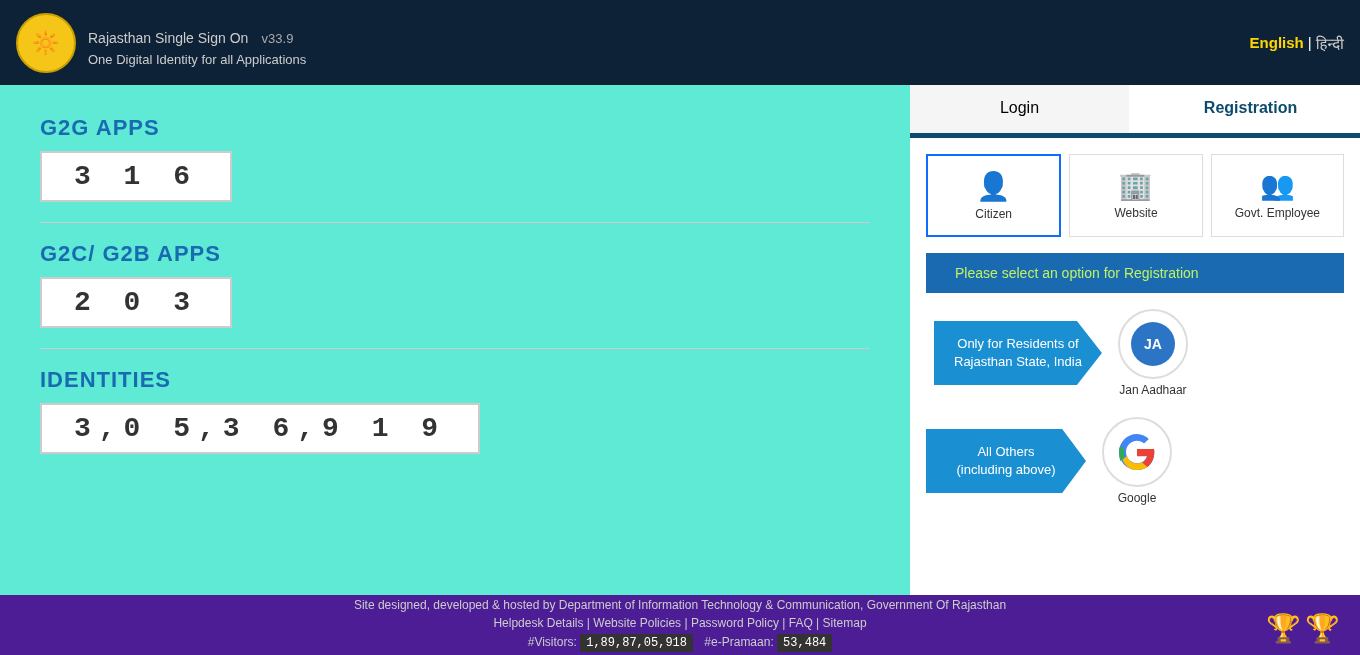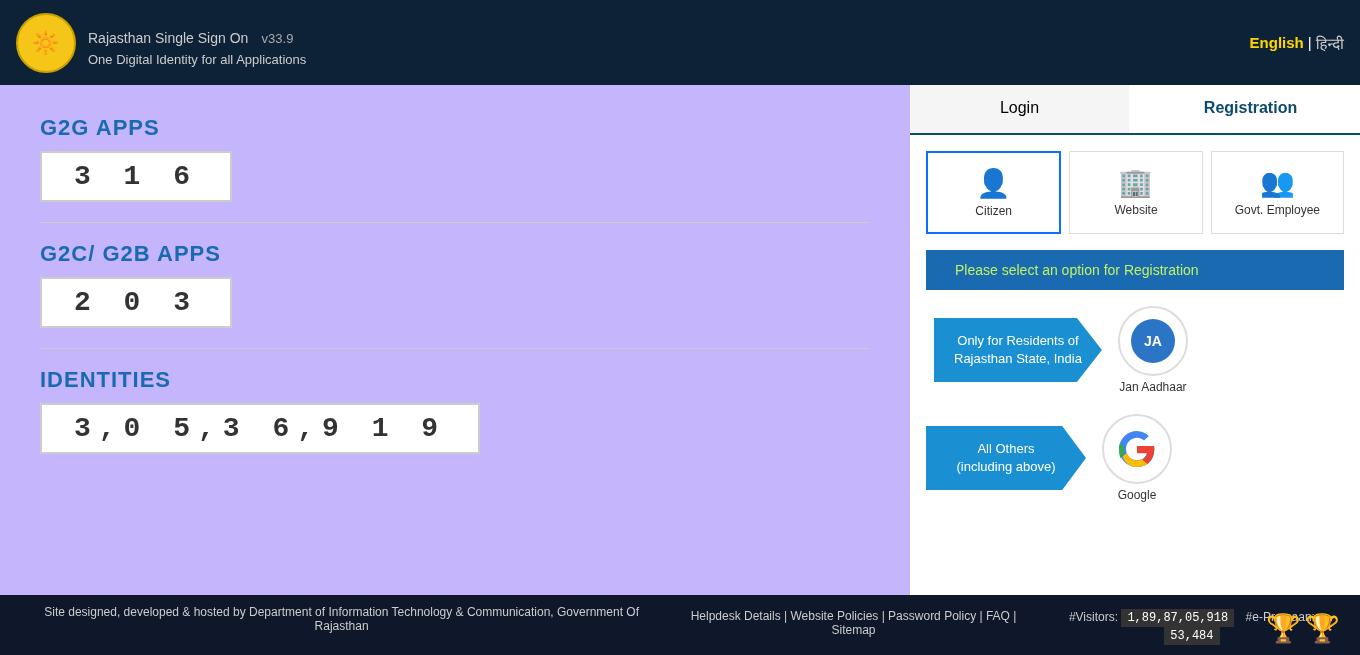--- a/index.html
+++ b/index.html
@@ -35,21 +35,21 @@
 
     
     .main-container {
       display: flex;
       height: 510px;
     }
 
     
     .left-panel {
       flex: 1;
-      background: #c4b5fd;
+      background: #5eead4;
       padding: 30px 40px;
     }
     .stat-section { margin-bottom: 20px; }
     .stat-title {
       font-size: 22px;
       font-weight: bold;
       color: #1a6ab1;
       margin-bottom: 10px;
       text-transform: uppercase;
       letter-spacing: 1px;
@@ -75,21 +75,21 @@
     .right-panel {
       width: 450px;
       background: white;
       display: flex;
       flex-direction: column;
     }
 
     
     .tabs {
       display: flex;
-      border-bottom: 2px solid #0c4a6e;
+      border-bottom: 5px solid #0c4a6e;
       gap: 12px;
     }
     .tab {
       flex: 1;
       padding: 14px;
       text-align: center;
       font-size: 16px;
       cursor: pointer;
       background: #f5f5f5;
       border-bottom: 2px solid transparent;
@@ -156,28 +156,28 @@
     .reg-icon-label {
       text-align: center;
       font-size: 12px;
       color: #333;
       margin-top: 4px;
     }
     .reg-option-group { display: flex; flex-direction: column; align-items: center; }
 
     
     .footer {
-      background: #0f172a;
+      background: #4c1d95;
       color: #ccc;
       text-align: center;
       padding: 10px 16px;
       font-size: 12px;
       height: 60px;
       display: flex;
-      flex-direction: row;
+      flex-direction: column;
       justify-content: center;
       position: relative;
     }
     .footer a { color: #ccc; text-decoration: none; }
     .footer-links { margin-top: 4px; }
     .footer-bottom { margin-top: 4px; }
     .visitor-badge {
       background: #333;
       color: #fff;
       padding: 2px 6px;

